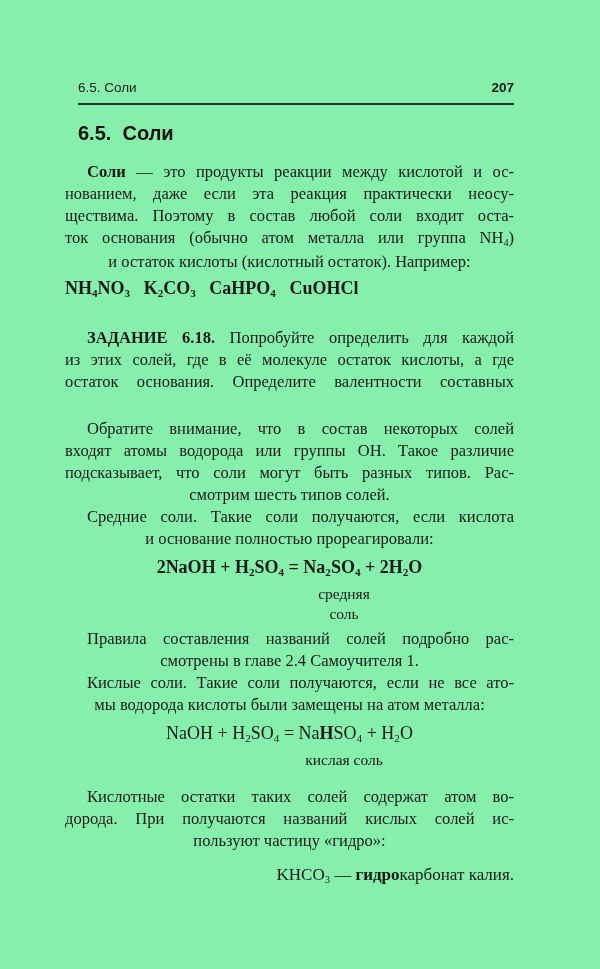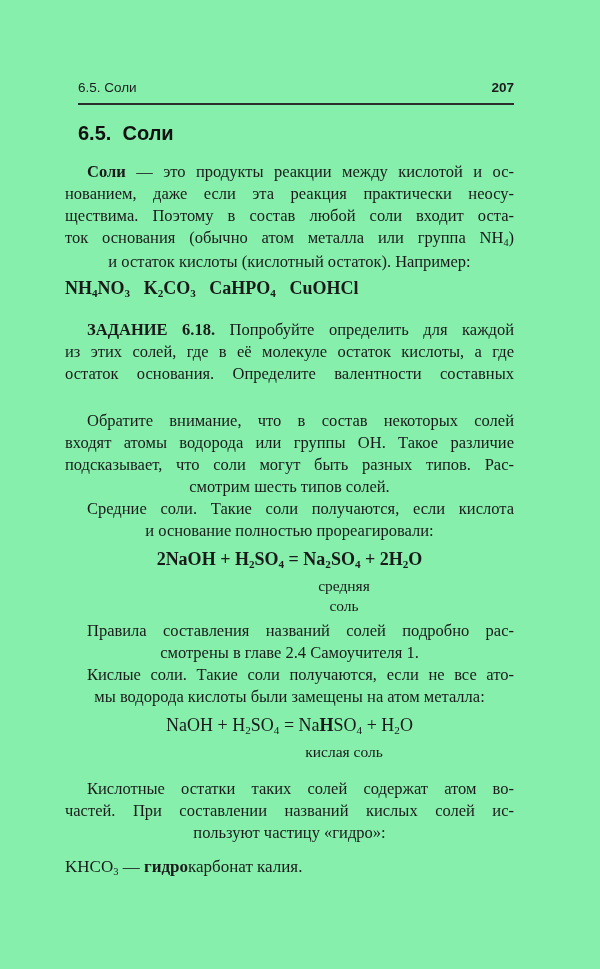--- a/index.html
+++ b/index.html
@@ -26,30 +26,30 @@
     font-family:"Liberation Sans", sans-serif;
     font-size:20px;line-height:24px;font-weight:bold;color:#111;
   }
   #content{margin-top:16px;font-size:16.5px;line-height:22px;}
   .line{text-align:center;}
   .just{text-align:justify;text-align-last:justify;}
   .ind{text-indent:22px;}
   .b{font-weight:bold;}
   .i{}
   .sub{font-size:0.62em;position:relative;top:0.25em;}
-  [data-name="p-task"]{margin-top:16px;}
+  [data-name="p-task"]{margin-top:24px;}
   [data-name="p-note"]{margin-top:25px;}
   [data-name="p-rules"]{margin-top:4px;}
   [data-name="p-acid-note"]{margin-top:16px;}
   [data-name="formula-row"]{margin-top:2px;line-height:26px;font-size:18px;}
   [data-name="equation-middle-salt"],
   [data-name="equation-acid-salt"]{margin-top:4px;line-height:26px;text-align:center;font-size:18px;}
   [data-name="label-middle-salt"],
   [data-name="label-acid-salt"]{margin-top:2px;line-height:20px;font-size:15.5px;text-align:center;padding-left:109px;}
-  [data-name="result-formula"]{margin-top:10px;line-height:26px;text-align:left;font-size:17px;}
+  [data-name="result-formula"]{margin-top:10px;line-height:26px;text-align:right;font-size:17px;}
 </style>
 </head>
 <body>
 
 <div class="page" data-name="book-page">
   <div class="running-head" data-name="running-header">
     <span data-name="running-header-section">6.5. Соли</span>
     <span class="pagenum" data-name="page-number">207</span>
   </div>
   <div class="rule" data-name="header-rule"></div>
@@ -90,18 +90,18 @@
       <div data-name="p-acid-def">
         <div class="line just ind" data-name="text-line"><span class="i">Кислые соли</span><span>. Такие соли получаются, если не все ато-</span></div>
         <div class="line" data-name="text-line"><span>мы водорода кислоты были замещены на атом металла:</span></div>
       </div>
       <div data-name="equation-acid-salt"><span>NaOH&nbsp;+&nbsp;H</span><span class="sub">2</span><span>SO</span><span class="sub">4</span><span>&nbsp;=&nbsp;Na</span><span class="b">H</span><span>SO</span><span class="sub">4</span><span>&nbsp;+&nbsp;H</span><span class="sub">2</span><span>O</span></div>
       <div data-name="label-acid-salt">
         <div class="line" data-name="text-line"><span>кислая соль</span></div>
       </div>
       <div data-name="p-acid-note">
         <div class="line just ind" data-name="text-line"><span>Кислотные остатки таких солей содержат атом во-</span></div>
-        <div class="line just" data-name="text-line"><span>частей. При составлении названий </span><span class="i">кислых</span><span> солей ис-</span></div>
+        <div class="line just" data-name="text-line"><span>дорода. При получаются названий </span><span class="i">кислых</span><span> солей ис-</span></div>
         <div class="line" data-name="text-line"><span>пользуют частицу «гидро»:</span></div>
       </div>
       <div data-name="result-formula"><span>KHCO</span><span class="sub">3</span><span> — </span><span class="b i">гидро</span><span>карбонат калия.</span></div>
     </div>
 </div>
 
 </body></html>

